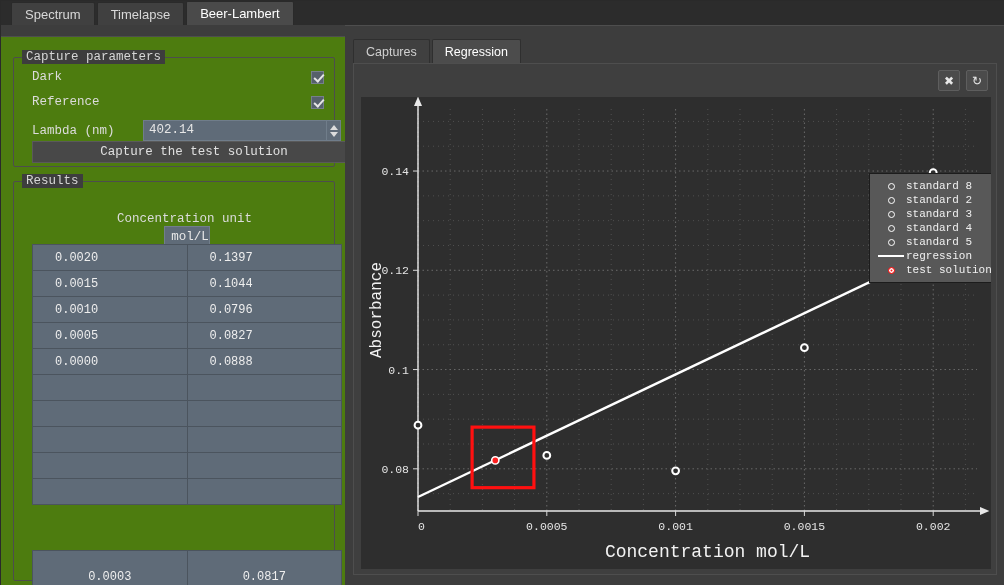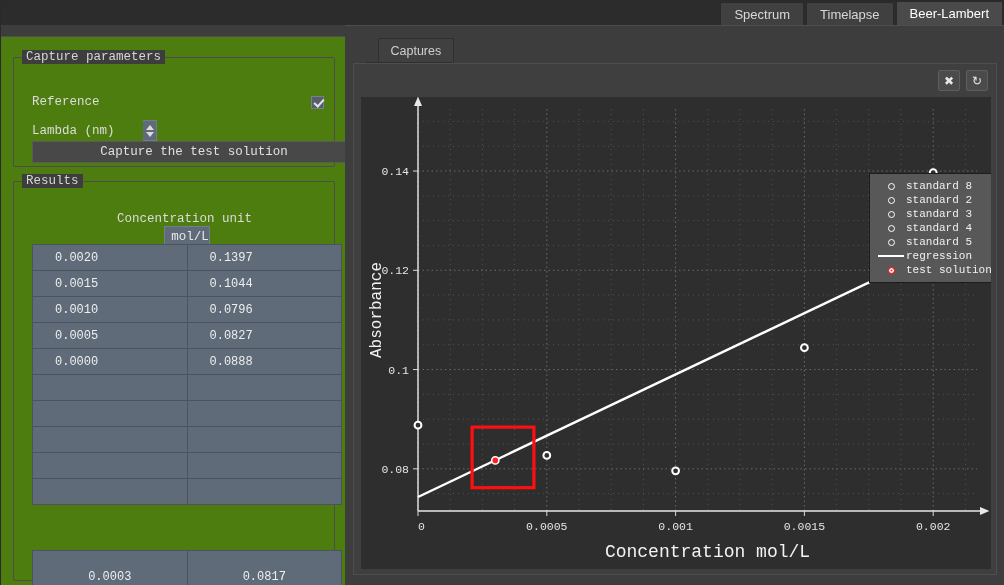--- a/index.html
+++ b/index.html
@@ -16,22 +16,21 @@
     background: #3d3d3d;
     border: 1px solid #2a2a2a;
   }
 
   
   .tabbar {
     position: absolute; left: 0; top: 0;
     width: 1004px; height: 24px;
     background: #2c2c2c;
     display: flex; align-items: flex-end;
-    padding-left: 24px;
-    justify-content: flex-end;
+    padding-left: 10px;
   }
   .tab {
     height: 23px; line-height: 23px;
     padding: 0 13px;
     font-size: 13px;
     color: #d8d8d8;
     background: #404040;
     border: 1px solid #2a2a2a;
     border-bottom: none;
     margin-right: 2px;
@@ -182,23 +181,23 @@
   }
 
   
   .rightpanel {
     position: absolute; left: 344px; top: 24px;
     width: 660px; height: 561px;
     background: #3d3d3d;
     border-top: 1px solid #4e4e4e;
   }
   .subtabbar {
-    position: absolute; left: 20px; top: 12px;
+    position: absolute; left: 8px; top: 12px;
     height: 25px;
-    display: flex; align-items: flex-end; flex-direction: column;
+    display: flex; align-items: flex-end;
   }
   .subtab {
     height: 24px; line-height: 24px;
     padding: 0 12px;
     font-size: 12.5px;
     color: #d0d0d0;
     background: #404040;
     border: 1px solid #2f2f2f;
     border-bottom: none;
     margin-right: 2px;
@@ -268,28 +267,33 @@
     <div class="tab">Spectrum</div>
     <div class="tab">Timelapse</div>
     <div class="tab active">Beer-Lambert</div>
   </div>
 
   <div class="leftpanel">
 
     <div class="groupbox" id="gb-capture">
       <div class="group-title">Capture parameters</div>
 
+      <div class="row" style="left:18px; top:12px; width:292px; justify-content:space-between;">
+        <span>Dark</span>
+        <span class="chk"></span>
+      </div>
 
       <div class="row" style="left:18px; top:37px; width:292px; justify-content:space-between;">
         <span>Reference</span>
         <span class="chk"></span>
       </div>
 
       <div class="row" style="left:18px; top:62px; width:310px;">
         <span style="width:111px;">Lambda (nm)</span>
+        <span class="field" style="width:184px;">402.14</span>
         <span class="spin">
             <i class="up"></i>
             <i class="down"></i>
           </span>
       </div>
 
       <div class="btn-wide">Capture the test solution</div>
     </div>
 
     <div class="groupbox" id="gb-results">

